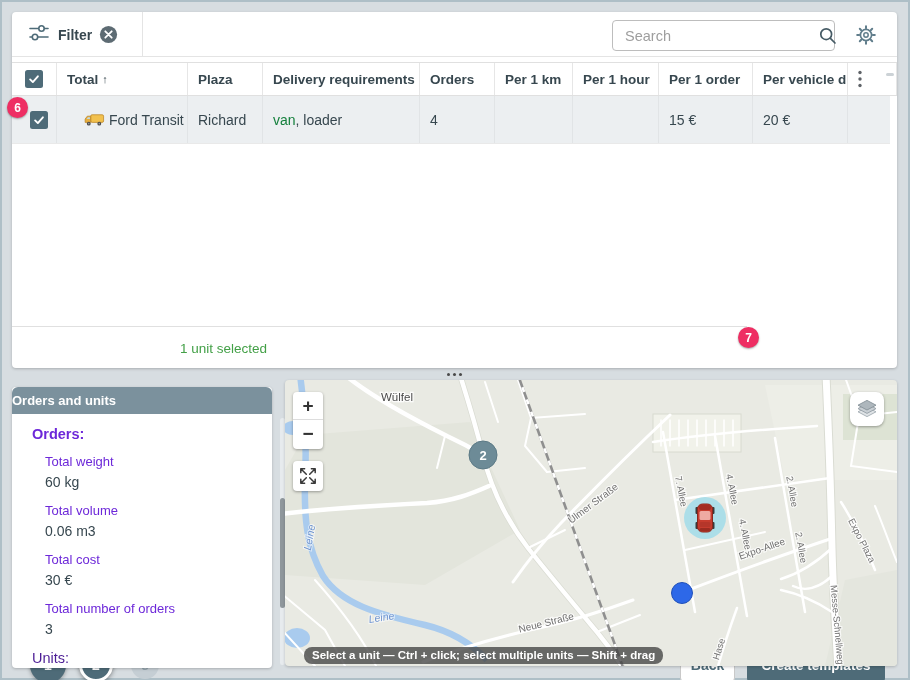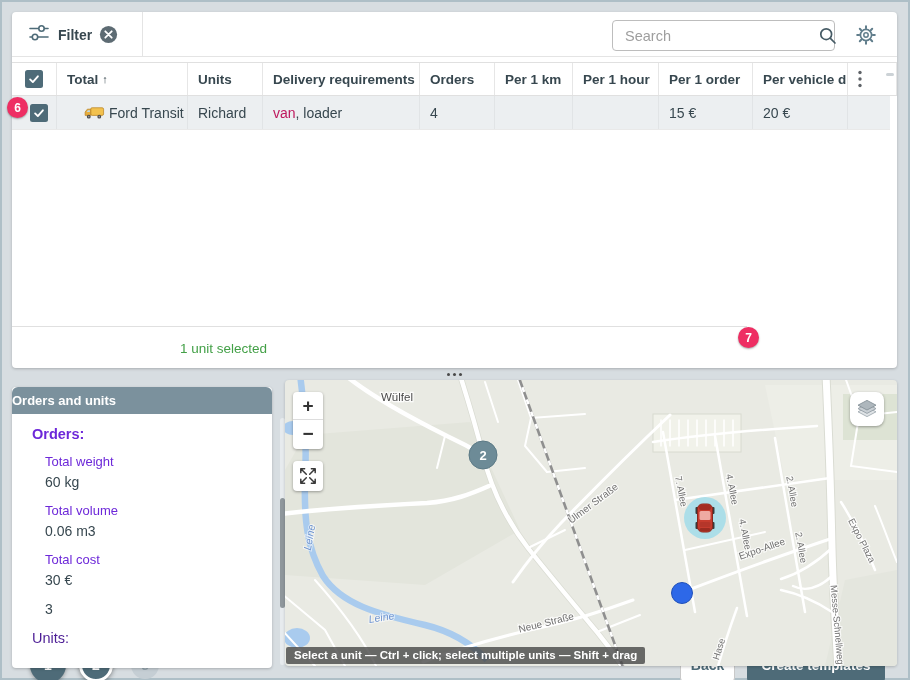--- a/index.html
+++ b/index.html
@@ -27,26 +27,26 @@
 
   
   .thead { position:absolute; left:0; top:50px; width:885px; height:34px; display:flex;
            border-top:1px solid #e0e0e0; border-bottom:1px solid #e0e0e0; }
   .th { display:flex; align-items:center; padding-left:10px; font-size:13.5px; font-weight:600; color:#37474f;
         border-right:1px solid #e6e6e6; white-space:nowrap; overflow:hidden; }
   .th:last-child { border-right:0; justify-content:center; padding-left:0; }
   .c0{width:45px; justify-content:center; padding-left:0;} .c1{width:131px;} .c2{width:75px;} .c3{width:157px;}
   .c4{width:75px;} .c5{width:78px;} .c6{width:86px;} .c7{width:94px;} .c8{width:95px;} .c9{width:49px;}
   .sort { font-size:11px; margin-left:4px; font-weight:400; color:#37474f; }
-  .trow { position:absolute; left:0; top:84px; width:878px; height:34px; display:flex; background:#eceff1;
+  .trow { position:absolute; left:0; top:84px; width:878px; height:48px; display:flex; background:#eceff1;
           border-bottom:1px solid #e9e9e9; cursor:pointer; }
   .td { display:flex; align-items:center; padding-left:10px; font-size:14px; color:#37474f;
         border-right:1px solid rgba(0,0,0,.045); white-space:nowrap; overflow:hidden; }
   .td.c1 { padding-left:27px; gap:4px; }
-  .muted { color:#be185d; }
+  .muted { color:#15803d; }
   .cb { width:18px; height:18px; background:#4e6b78; border-radius:2.5px; display:flex; align-items:center;
         justify-content:center; cursor:pointer; }
   .scroll-mark { position:absolute; left:874px; top:10px; width:8px; height:3px; background:#ccd2d6; border-radius:2px; }
 
   
   .tfoot { position:absolute; left:0; top:314px; width:735px; height:42px; border-top:1px solid #e0e0e0; }
   .step { position:absolute; border-radius:50%; display:flex; align-items:center; justify-content:center;
           color:#fff; font-weight:700; font-size:14px; cursor:pointer; }
   .s1 { left:18px; top:320px; width:36px; height:36px; background:#4e6b78; box-shadow:0 1px 4px rgba(0,0,0,.35); }
   .s2 { left:67px; top:321px; width:34px; height:34px; background:#4e6b78; border:3px solid #fff;
@@ -91,22 +91,22 @@
   .map svg.base { position:absolute; left:0; top:0; }
   .mapbtn { position:absolute; background:#fff; border-radius:4px; box-shadow:0 1px 3px rgba(0,0,0,.35);
             display:flex; align-items:center; justify-content:center; cursor:pointer; }
   .zoombox { position:absolute; left:8px; top:12px; width:30px; height:57px; background:#fff; border-radius:4px;
              box-shadow:0 1px 3px rgba(0,0,0,.35); display:flex; flex-direction:column; }
   .zbtn { height:28px; display:flex; align-items:center; justify-content:center; font-size:19px; font-weight:700;
           color:#333; cursor:pointer; }
   .zbtn:first-child { border-bottom:1px solid #ddd; }
   .fs-btn { left:8px; top:81px; width:30px; height:30px; }
   .layers-btn { left:565px; top:12px; width:34px; height:34px; border-radius:8px; }
-  .map-hint { position:absolute; left:1px; bottom:2px; background:rgba(66,66,66,.78); color:#fff;
-              font-size:11.5px; font-weight:700; padding:2px 8px 3px 8px; border-radius:2px; white-space:nowrap; }
+  .map-hint { position:absolute; left:19px; bottom:2px; background:rgba(66,66,66,.78); color:#fff;
+              font-size:11.5px; font-weight:700; padding:2px 8px 3px 8px; border-radius:8px; white-space:nowrap; }
   text.street { font-size:10px; fill:#707070; paint-order:stroke; stroke:rgba(255,255,255,.75); stroke-width:2.4px; }
   text.street.sm { font-size:9.5px; }
   text.town { font-size:11.5px; fill:#4a4a4a; paint-order:stroke; stroke:rgba(255,255,255,.8); stroke-width:2.6px; }
   text.water { font-size:10.5px; font-style:italic; fill:#6f94cf; paint-order:stroke; stroke:rgba(255,255,255,.6); stroke-width:2px; }
 </style>
 </head>
 <body>
 
 <div class="page">
 
@@ -168,21 +168,21 @@
         <div class="cb">
           <svg width="14" height="14" viewBox="0 0 18 18">
               <path d="M4 9.5 L7.5 13 L14 5.5" fill="none" stroke="#fff" stroke-width="2.4" stroke-linecap="round" stroke-linejoin="round"></path>
             </svg>
         </div>
       </div>
       <div class="th c1">
         <span>Total</span>
         <span class="sort">↑</span>
       </div>
-      <div class="th c2">Units</div>
+      <div class="th c2">Plaza</div>
       <div class="th c3">Delivery requirements</div>
       <div class="th c4">Orders</div>
       <div class="th c5">Per 1 km</div>
       <div class="th c6">Per 1 hour</div>
       <div class="th c7">Per 1 order</div>
       <div class="th c8">Per vehicle d..</div>
       <div class="th c9">
         <svg width="4" height="18" viewBox="0 0 4 18">
           <circle cx="2" cy="2.5" r="1.7" fill="#5f6368"></circle>
             <circle cx="2" cy="9" r="1.7" fill="#5f6368"></circle>
@@ -251,20 +251,21 @@
       </div>
       <div class="stat">
         <div class="lab">Total volume</div>
         <div class="val">0.06 m3</div>
       </div>
       <div class="stat">
         <div class="lab">Total cost</div>
         <div class="val">30 €</div>
       </div>
       <div class="stat">
+        <div class="lab">Total number of orders</div>
         <div class="val">3</div>
       </div>
       <div class="units-heading">Units:</div>
     </div>
   </div>
   <div class="side-scroll-track"></div>
   <div class="side-scroll-thumb"></div>
 
   <div class="map">
     <svg class="base" width="612" height="286" viewBox="0 0 612 286">

